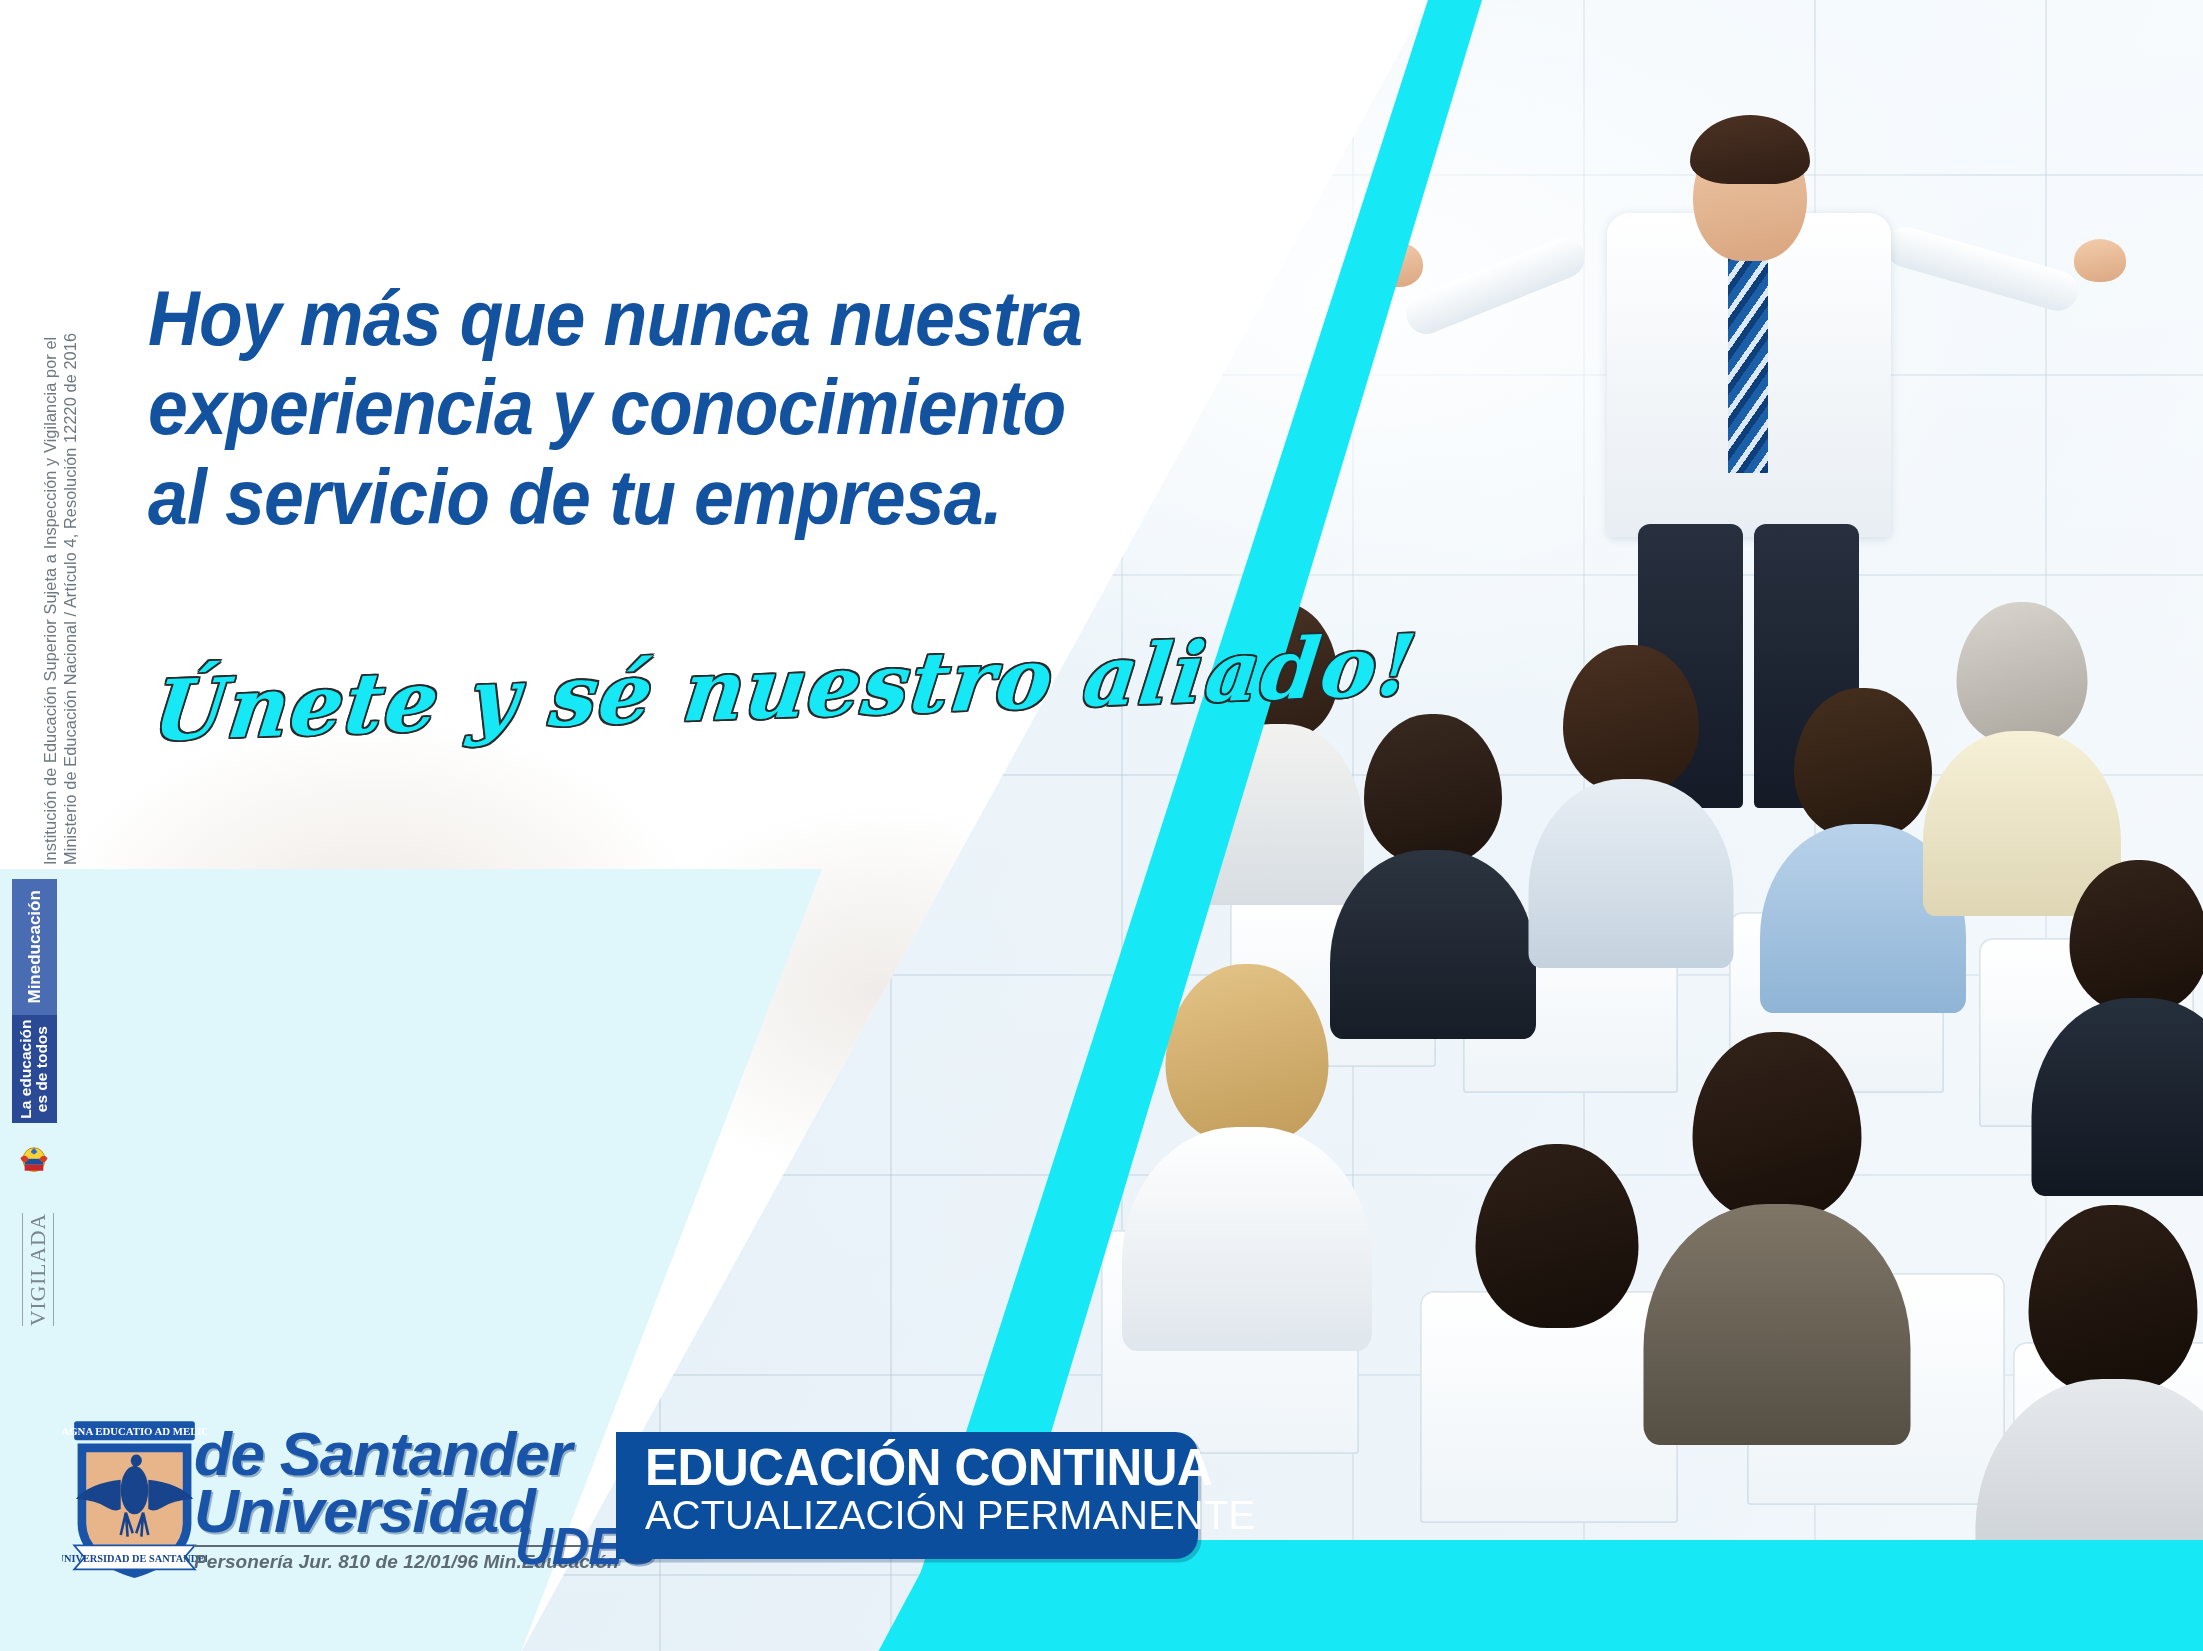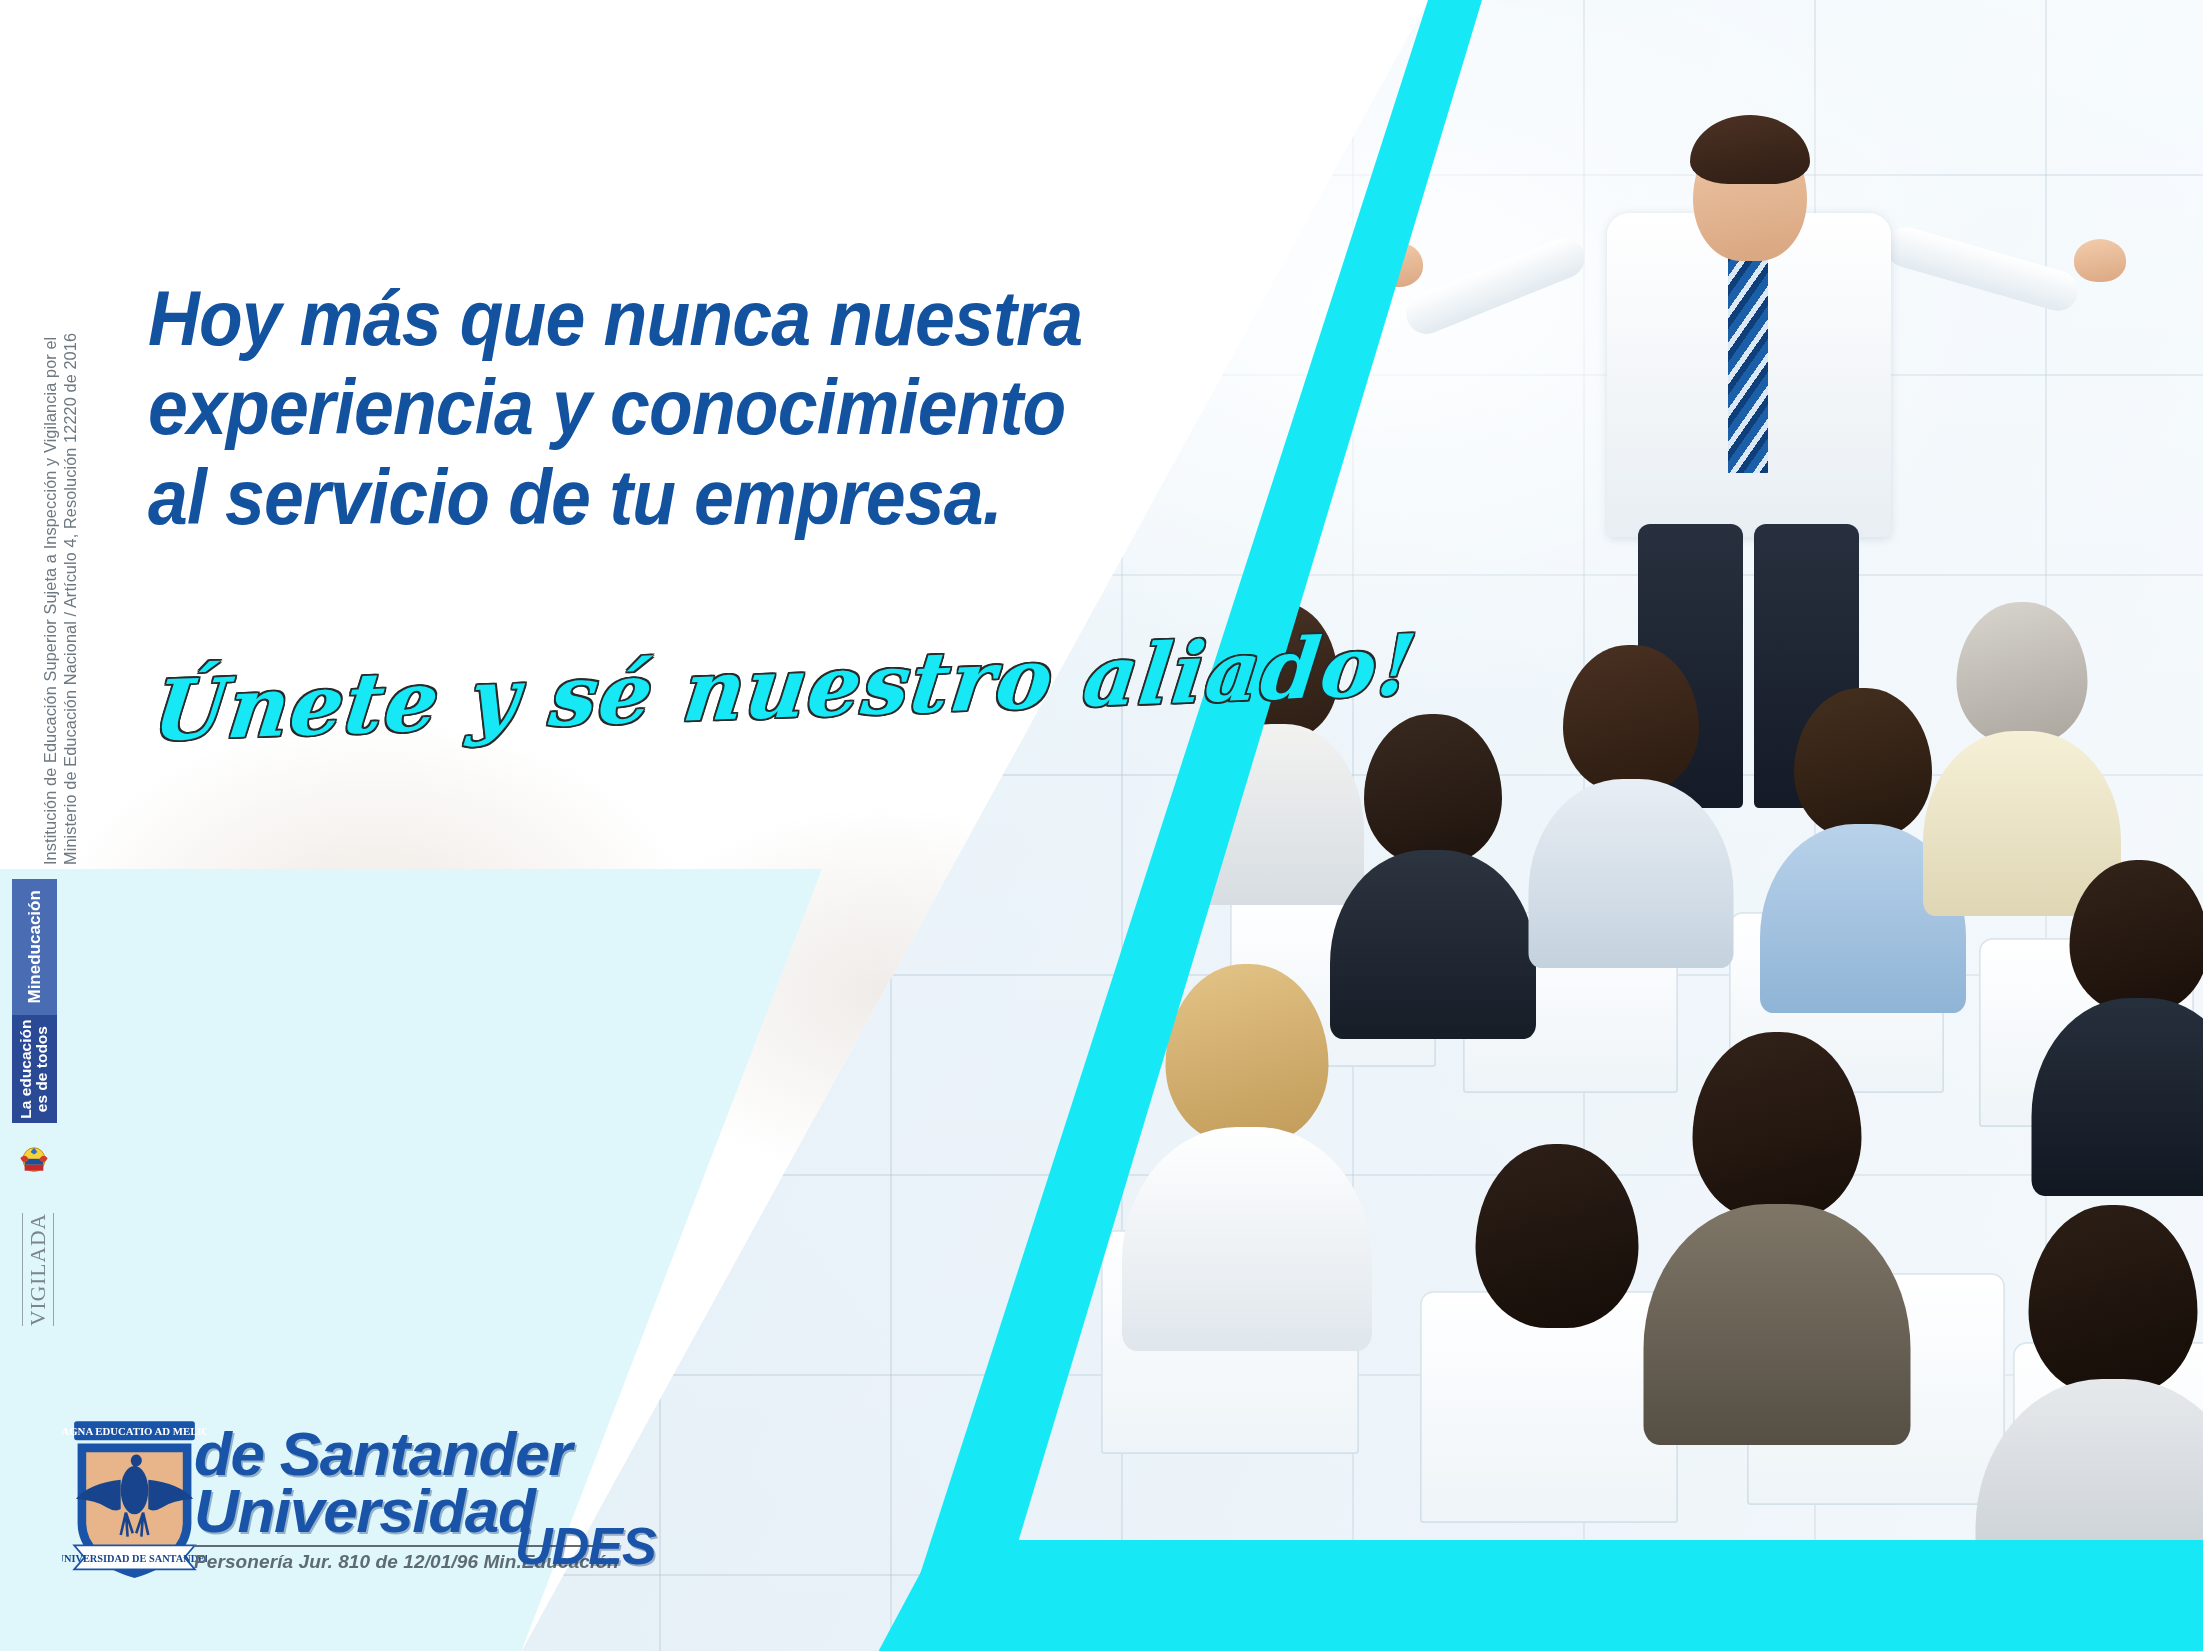--- a/index.html
+++ b/index.html
@@ -456,17 +456,21 @@
 
     <div class="brandblock">
       <div class="brand-line">de Santander</div>
       <div class="brand-line">Universidad</div>
       <div class="brand-rule"></div>
       <div class="brand-legal">Personería Jur. 810 de 12/01/96 Min.Educación</div>
     </div>
 
     <div class="udes-mark">UDES</div>
 
+    <div class="ec-banner">
+      <div class="ec-line1">EDUCACIÓN CONTINUA</div>
+      <div class="ec-line2">ACTUALIZACIÓN PERMANENTE</div>
+    </div>
 
   </div>
 
 </div>
 
 
 </body></html>

